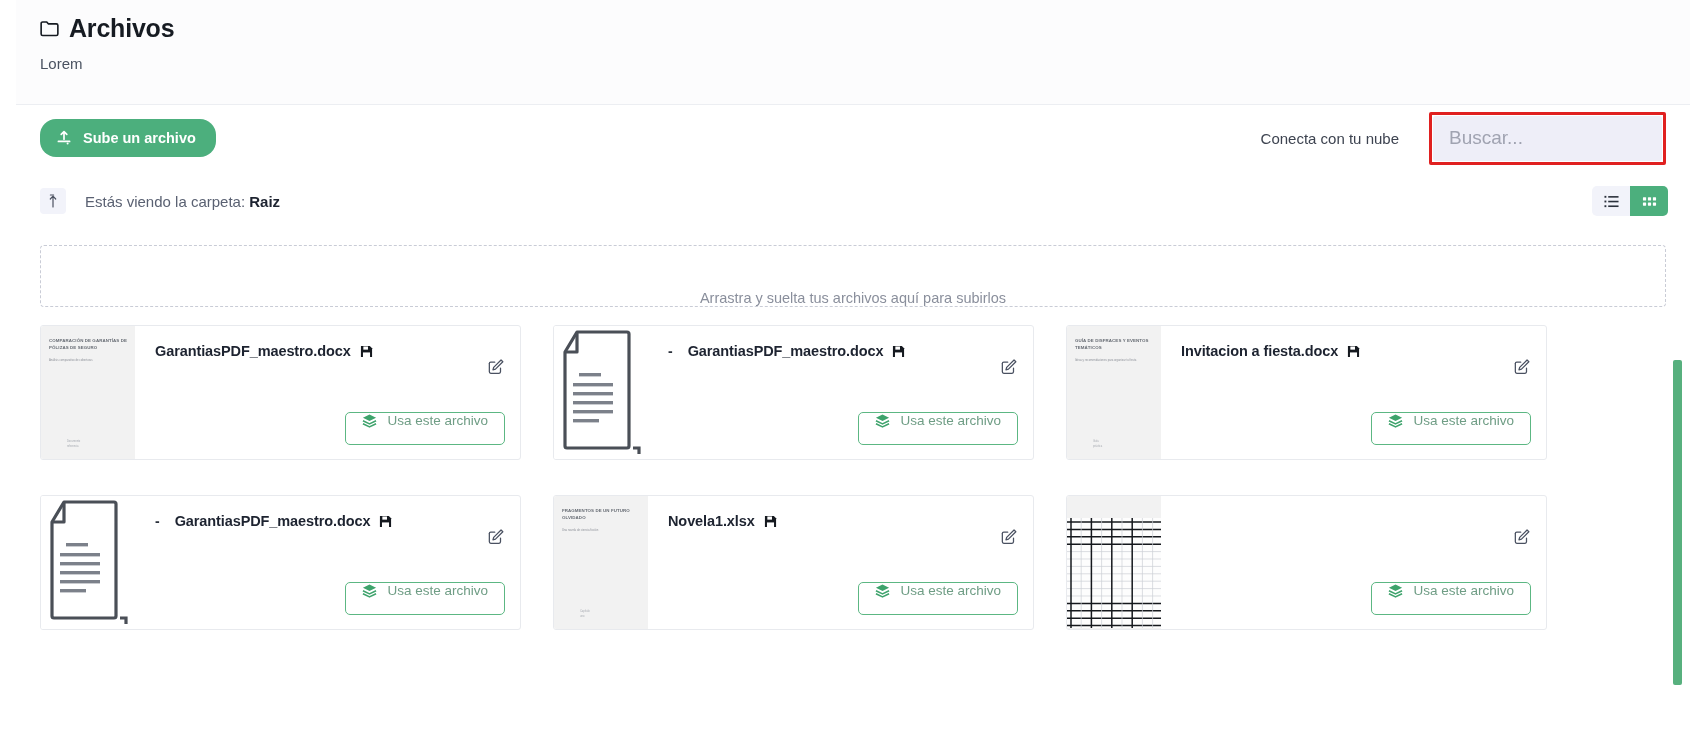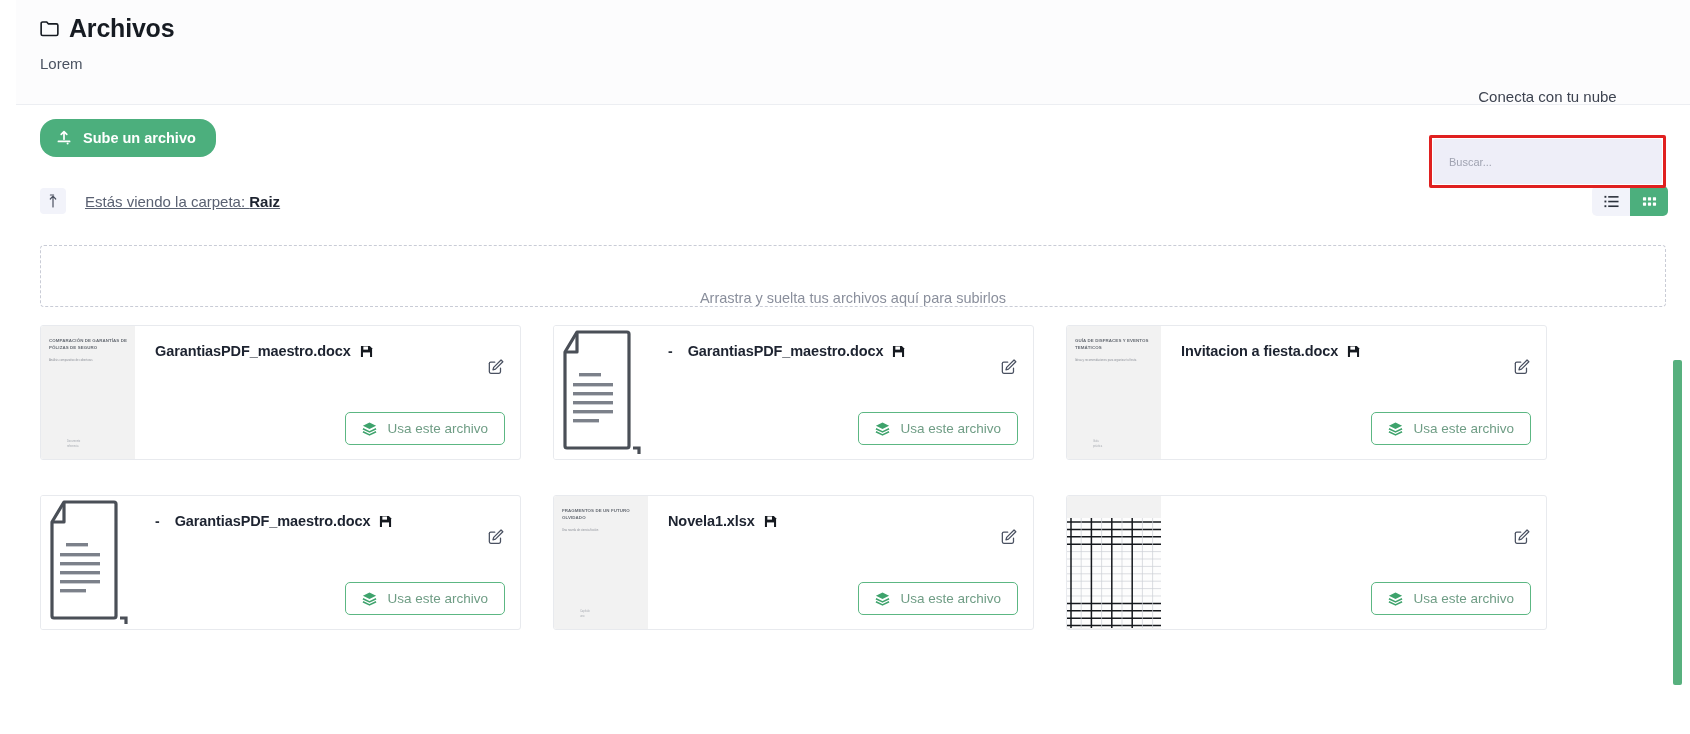--- a/index.html
+++ b/index.html
@@ -42,41 +42,41 @@
     border: none; border-radius: 16px;
     height: 38px; padding: 0 20px 0 16px;
     font-size: 14.5px; font-weight: 700;
     font-family: "Liberation Sans", sans-serif;
     cursor: pointer;
   }
   .upload-icon { width: 16px; height: 16px; display: block; }
 
   .toolbar-right {
     margin-left: auto;
-    display: flex; align-items: center; gap: 30px; flex-direction: column;
+    display: flex; align-items: center; gap: 30px;
   }
   .cloud-link {
     font-size: 15px; color: #3d4350; cursor: pointer;
     white-space: nowrap;
   }
   .search-wrap {
     position: relative;
     width: 237px;
     border: 3px solid #e02020;
     border-radius: 2px;
     padding: 1px;
   }
   .search-input {
     display: block;
     width: 100%; height: 45px;
     background: #eeeef8;
     border: none; outline: none;
     border-radius: 3px;
     padding: 0 16px;
-    font-size: 11px;
+    font-size: 19px;
     color: #3d4350;
     font-family: "Liberation Sans", sans-serif;
   }
   .search-input::placeholder { color: #a0a3b1; }
 
   
   .folderbar {
     height: 60px;
     padding: 0 22px 0 24px;
     display: flex; align-items: center;
@@ -85,21 +85,21 @@
     width: 26px; height: 26px;
     background: #f2f3fa;
     border-radius: 4px;
     display: flex; align-items: center; justify-content: center;
     cursor: pointer;
     border: none;
   }
   .up-icon { width: 12px; height: 14px; display: block; }
   .folder-text {
     margin-left: 19px;
-    font-size: 15px; color: #5a6172; text-decoration: underline;
+    font-size: 15px; color: #5a6172;
   }
   .folder-text b { color: #1d2330; font-weight: 700; }
 
   .viewtoggle {
     margin-left: auto;
     display: flex;
     border-radius: 5px;
     overflow: hidden;
   }
   .vt-btn {
@@ -198,21 +198,21 @@
   .edit-btn {
     position: absolute;
     top: 32px; right: 15px;
     width: 18px; height: 18px;
     background: none; border: none; cursor: pointer; padding: 0;
   }
   .edit-icon { width: 18px; height: 18px; display: block; }
   .use-btn {
     position: absolute;
     right: 15px; bottom: 14px;
-    display: inline-flex; align-items: center; gap: 10px;
+    display: inline-flex; gap: 10px;
     height: 33px; padding: 0 16px;
     background: #ffffff;
     border: 1px solid #5cb783;
     border-radius: 5px;
     color: #6f9d85;
     font-size: 13.5px;
     font-family: "Liberation Sans", sans-serif;
     cursor: pointer;
   }
   .stack-icon { width: 15px; height: 15px; display: block; }

